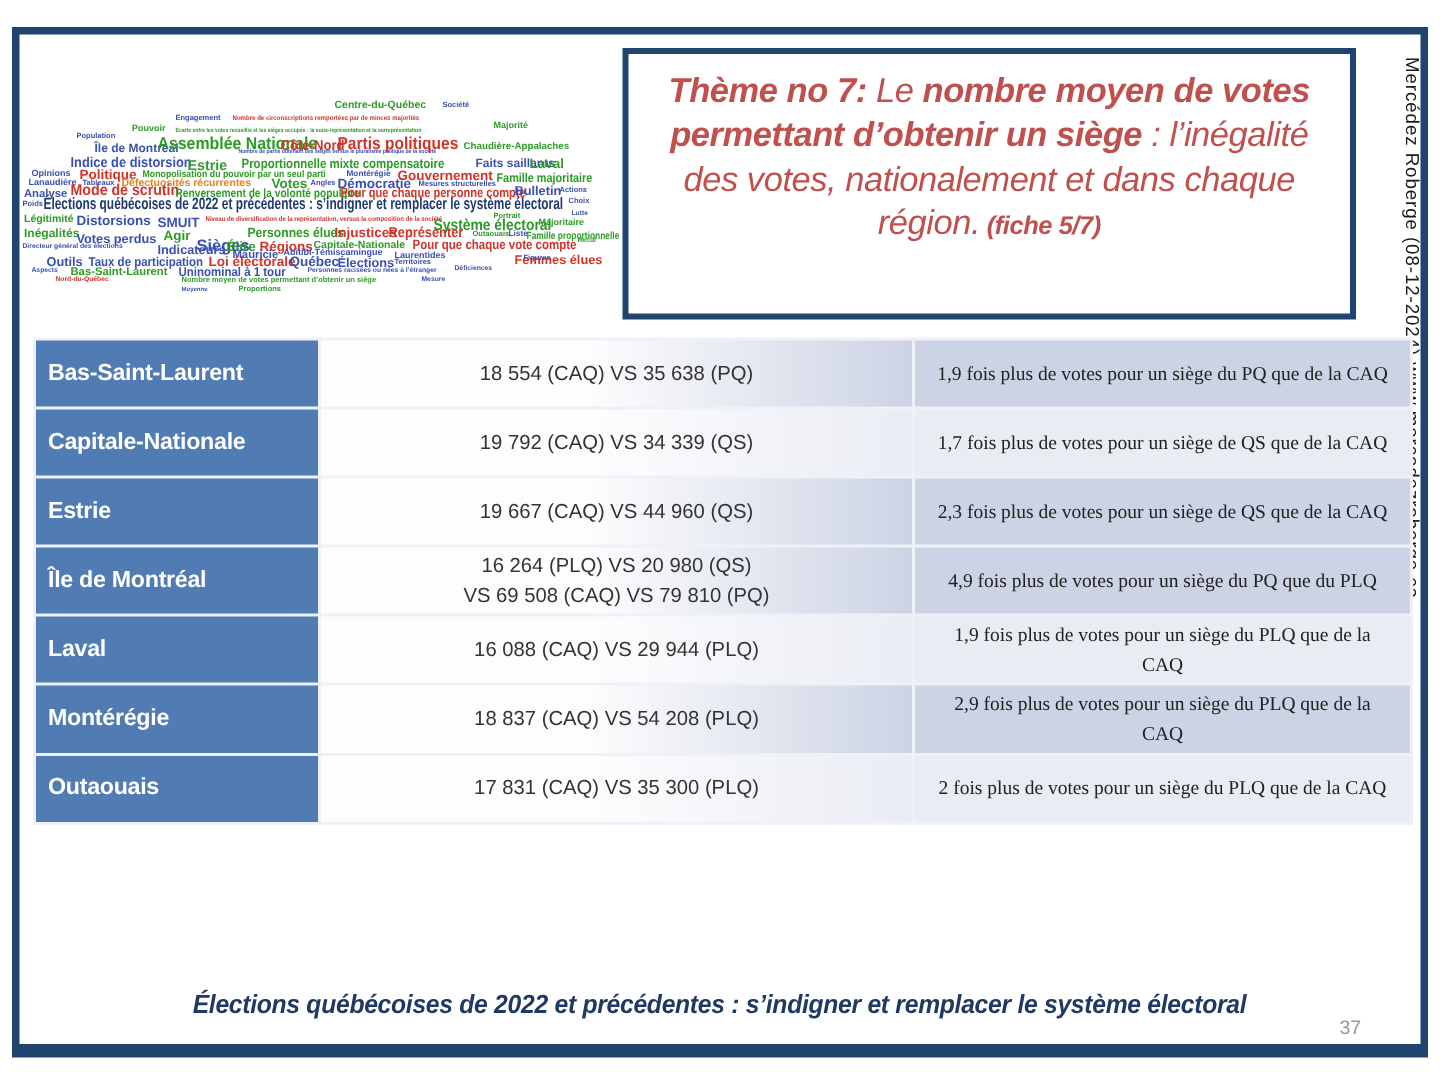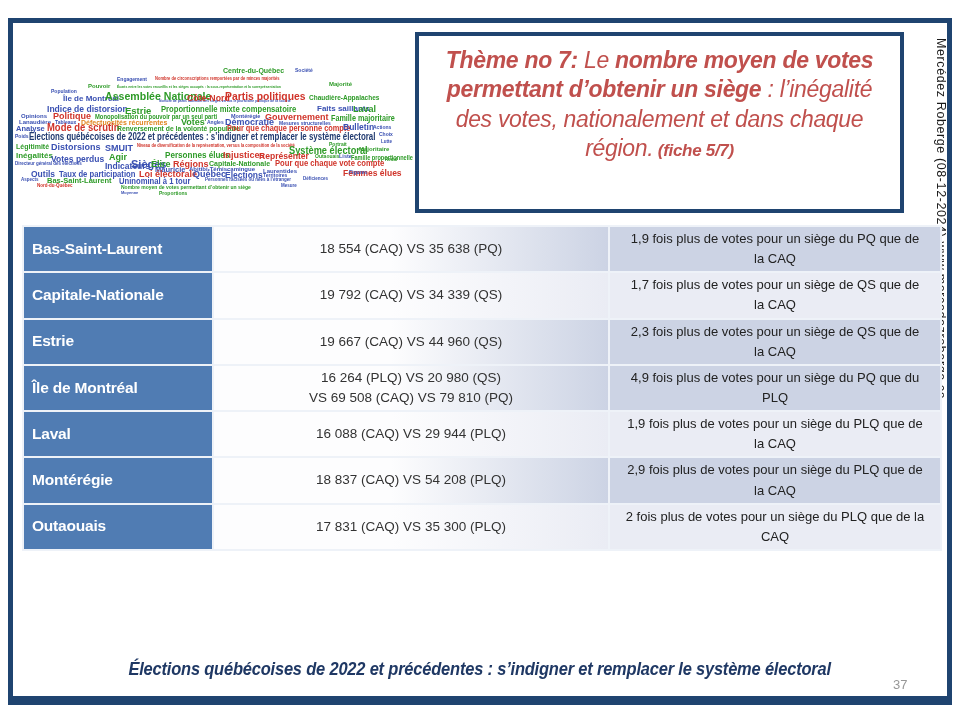--- a/index.html
+++ b/index.html
@@ -32,21 +32,21 @@
                   border-collapse:collapse; table-layout:fixed; }
   table.results td { border:2px solid #eef2f8; vertical-align:middle; }
   td.thead { background:#507cb3; color:#fff; font-weight:bold; font-size:15.5px;
              text-align:center; white-space:pre-line; height:53px; line-height:1.55;
              letter-spacing:-0.2px; }
   td.c1 { background:#507cb3; color:#fff; font-weight:bold; font-size:15.5px;
           padding-left:8px; letter-spacing:-0.2px; line-height:1.35; }
   td.c2 { font-size:13.5px; color:#333; text-align:center; white-space:pre-line;
           line-height:1.5; }
   td.c3 { font-size:13px; color:#222; text-align:center; padding:2px 14px;
-          line-height:1.55; }
+          line-height:1.55;font-family:Liberation Serif, serif; }
   tr.odd td.c2 { background:linear-gradient(90deg,#fdfdfe 45%,#ccd3e4); }
   tr.odd td.c3 { background:#ccd3e4; }
   tr.even td.c2 { background:linear-gradient(90deg,#fdfdfe 45%,#eaecf4); }
   tr.even td.c3 { background:#eaecf4; }
   tr.body-row { height:46px; }
   tr.tall { height:50px; }
 
   
   .footer { position:absolute; left:0; top:659px; width:960px; text-align:center; }
   .footer span { display:inline-block; font-weight:bold; font-style:italic;

